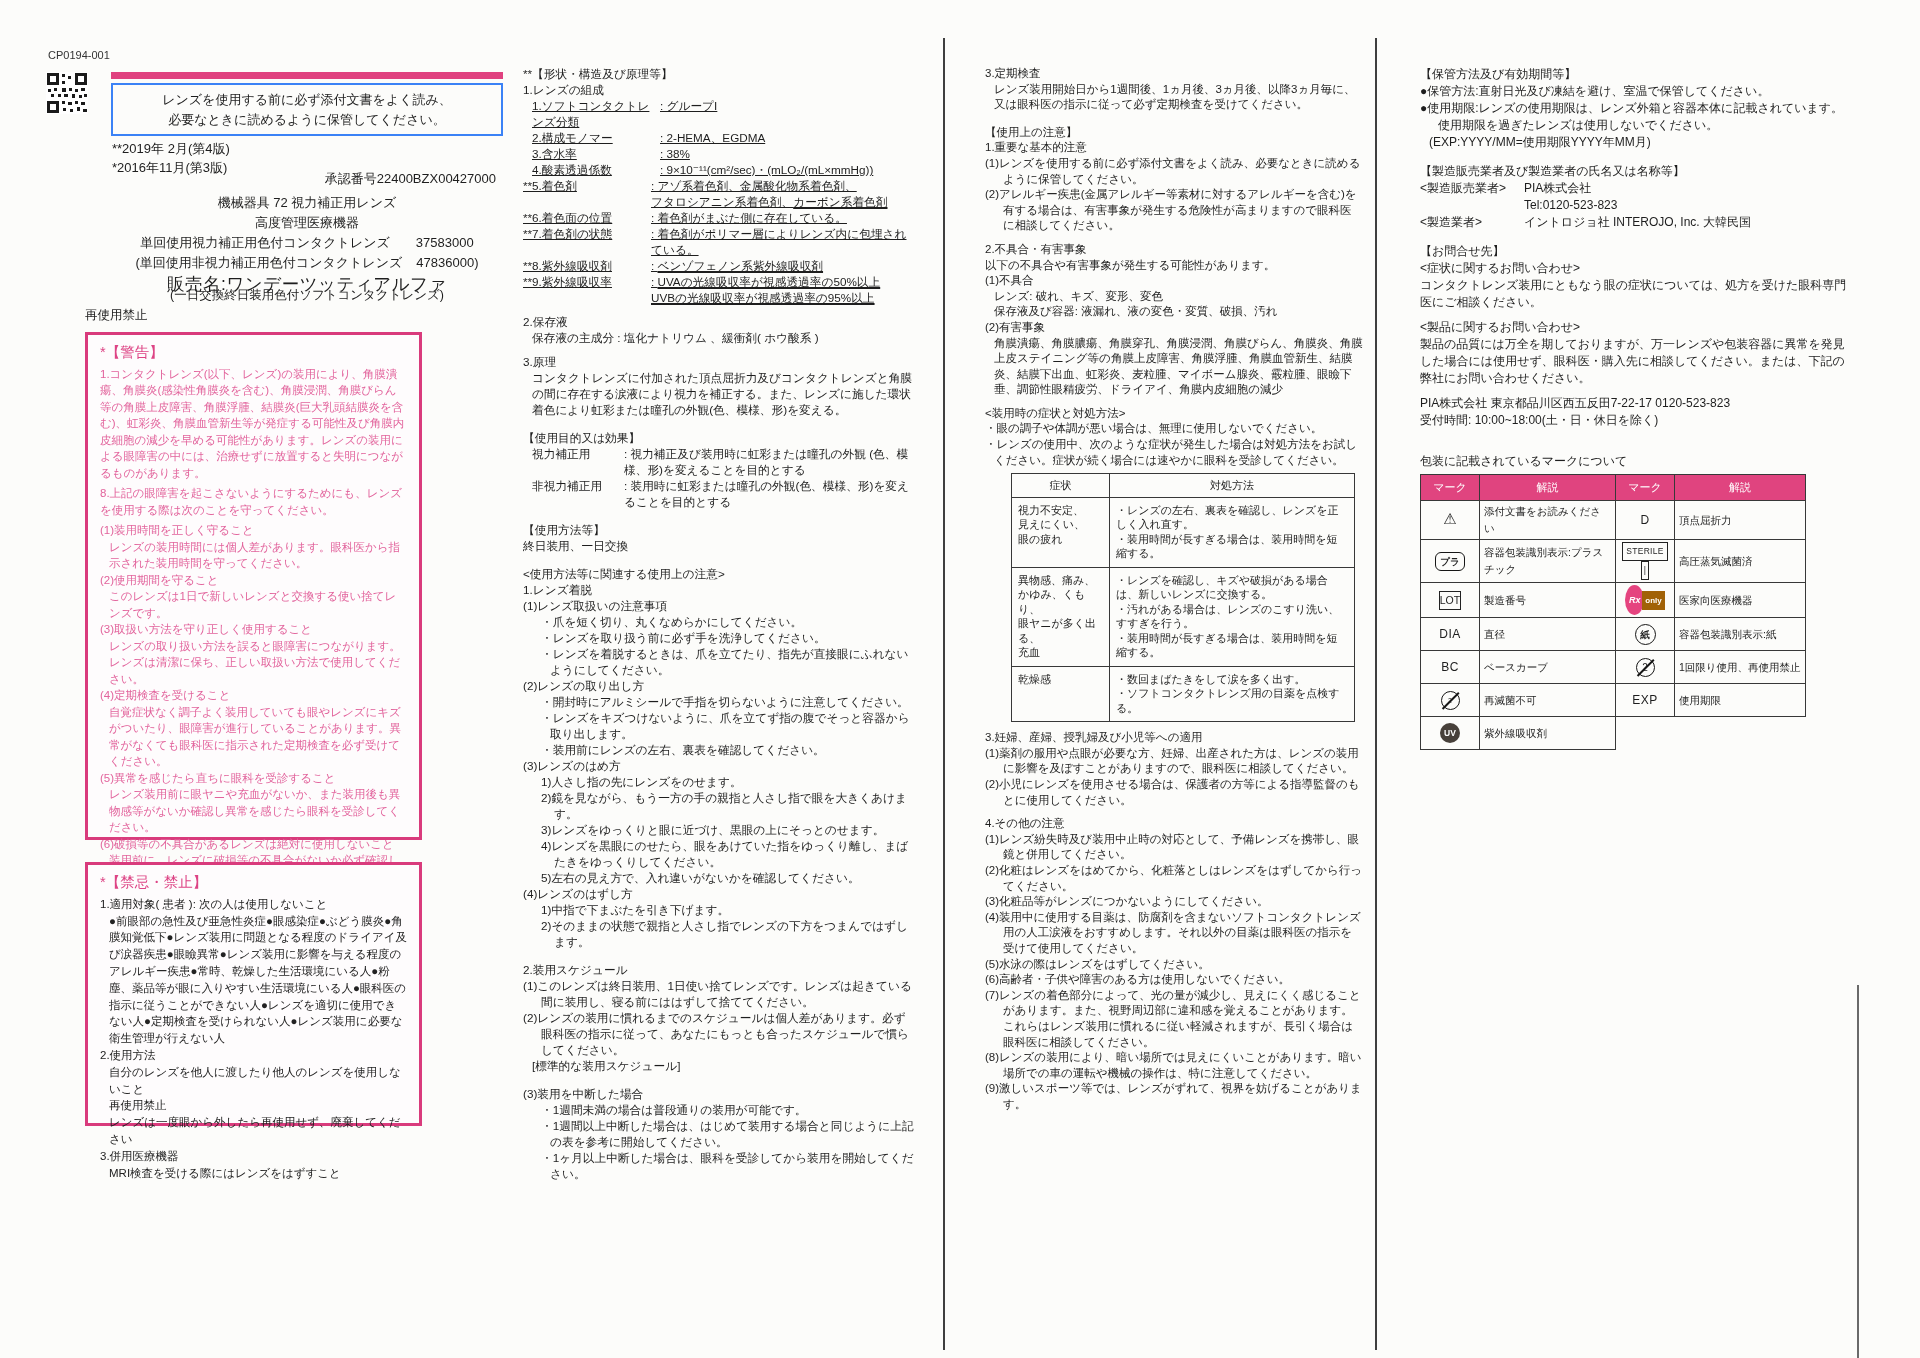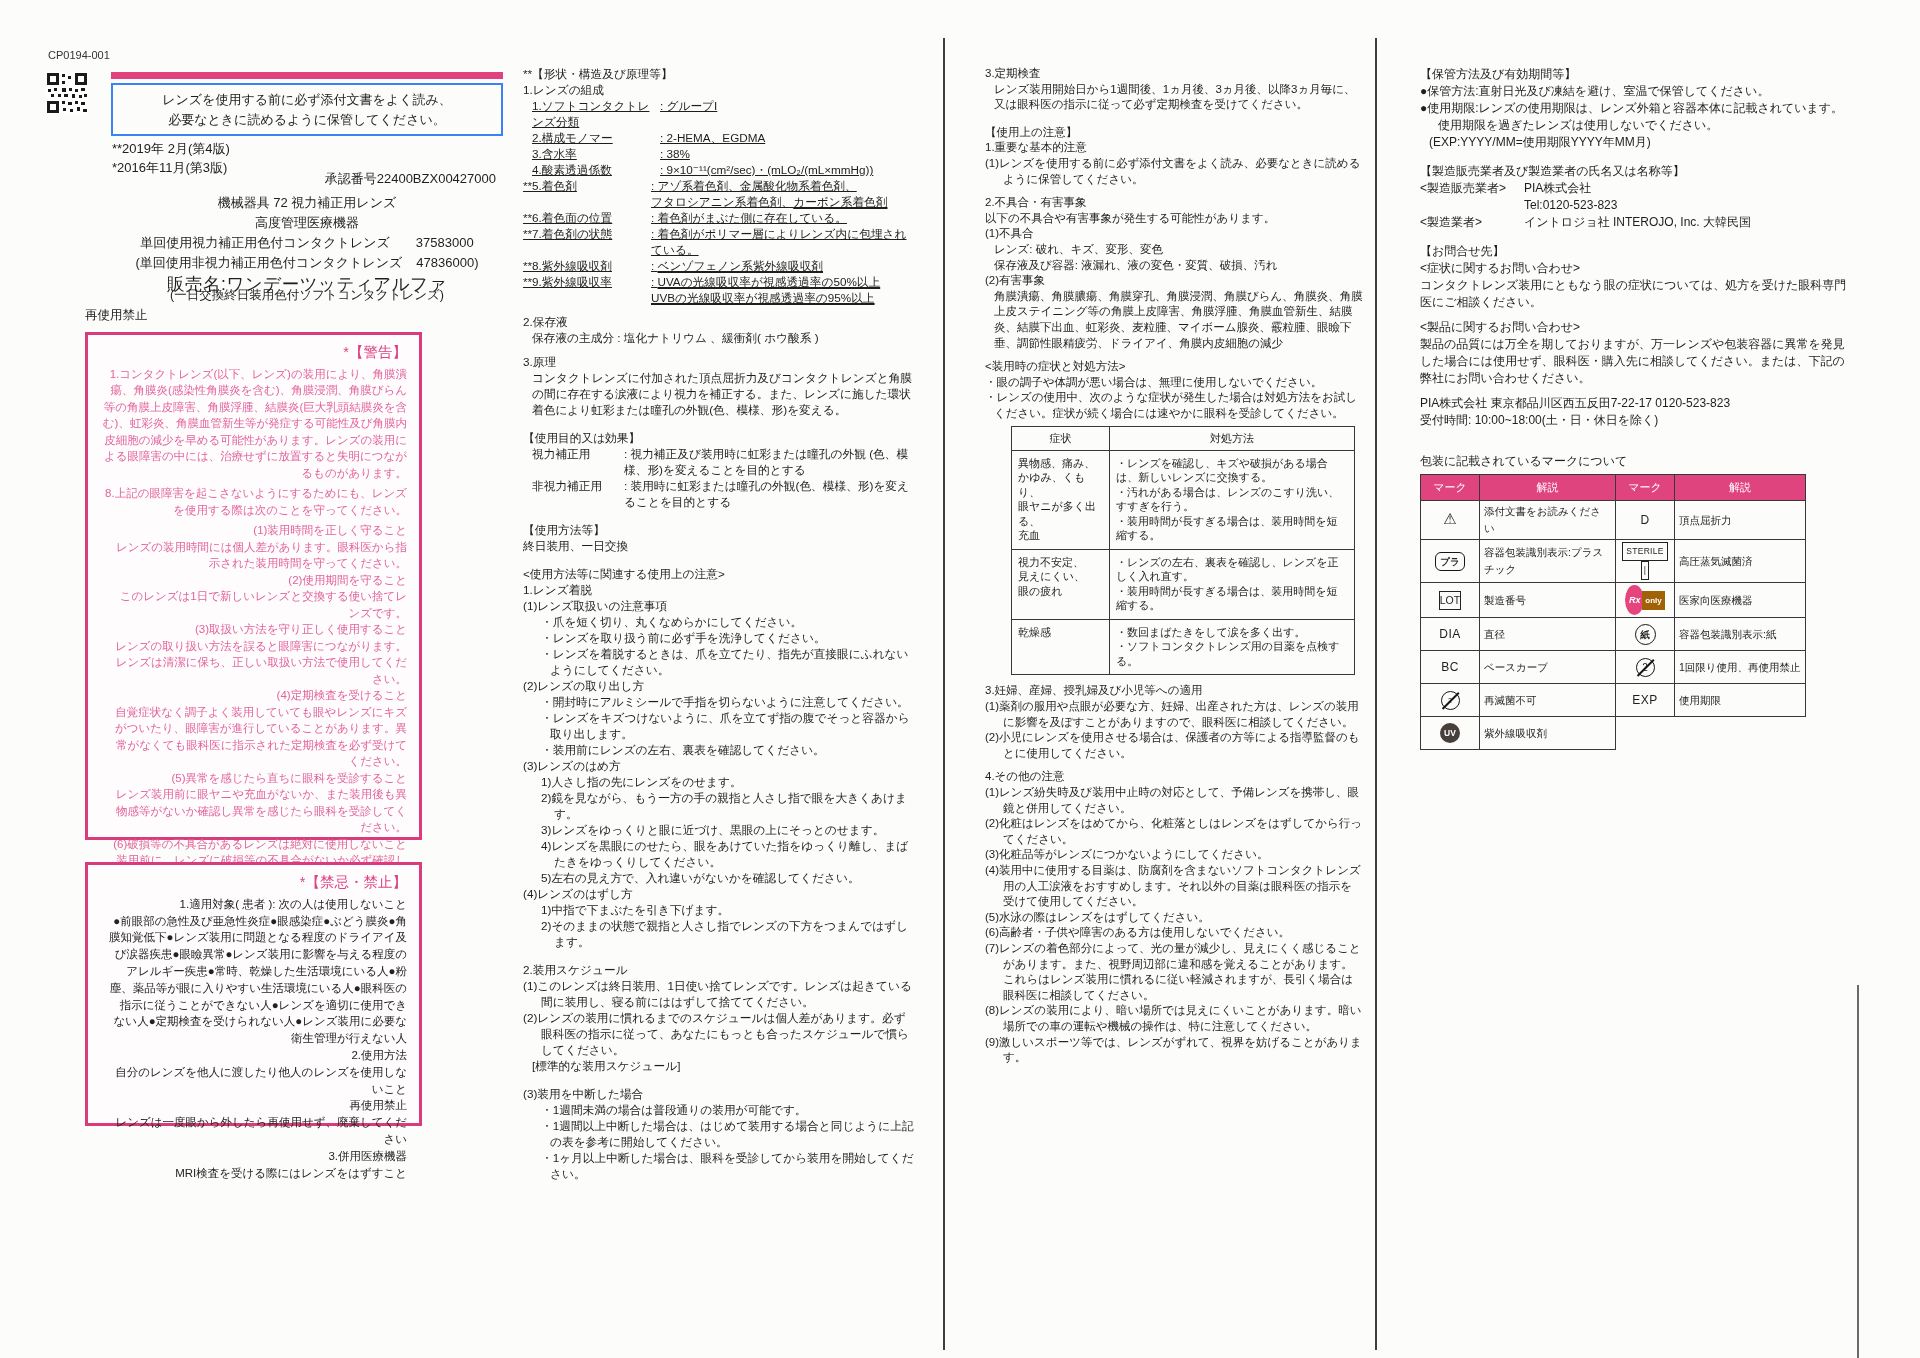--- a/index.html
+++ b/index.html
@@ -14,21 +14,21 @@
   .pinkbar { position:absolute; left:65px; top:24px; width:392px; height:7px; background:#e0417f; }
   .notice-box { position:absolute; left:65px; top:35px; width:392px; border:2px solid #3b82f6; padding:5px 6px; text-align:center; font-size:13px; line-height:1.5; }
   .revision { position:absolute; left:66px; top:92px; font-size:13px; line-height:1.45; }
   .approval { position:absolute; left:0; top:122px; width:450px; text-align:right; font-size:13px; }
   .cline { position:absolute; left:65px; width:392px; text-align:center; font-size:13px; }
   .codes { display:inline-block; }
   .codes .gap2 { display:inline-block; width:26px; }
   .brand { font-size:17.5px; letter-spacing:.5px; }
   .noreuse { position:absolute; left:39px; top:258px; font-size:12.5px; }
 
-  .pbox { position:absolute; left:39px; width:337px; border:3px solid #d93b7c; padding:9px 12px 10px; background:#fefcfd;text-align:right; }
+  .pbox { position:absolute; left:39px; width:337px; border:3px solid #d93b7c; padding:9px 12px 10px; background:#fefcfd; }
   .warnbox { top:284px; height:508px; color:#e2639c; font-size:11.5px; line-height:16.5px; }
   .kinkibox { top:814px; height:264px; font-size:11.5px; line-height:16.8px; color:#222; }
   .pbox .btitle { font-size:14.5px; margin-bottom:5px; color:#dd4485; }
   .warnbox p { margin-bottom:4px; }
 
   .hp  { padding-left:18px; text-indent:-18px; }   
   .hd  { padding-left:9px;  text-indent:-9px; }    
   .hn  { padding-left:13px; text-indent:-13px; }   
   .ind { margin-left:9px; }
   .ind2 { margin-left:18px; }
@@ -286,52 +286,53 @@
     <div class="hd ind2">・1ヶ月以上中断した場合は、眼科を受診してから装用を開始してください。</div>
   </div>
 
   <div class="col c3">
     <div>3.定期検査</div>
     <div class="ind">レンズ装用開始日から1週間後、1ヵ月後、3ヵ月後、以降3ヵ月毎に、又は眼科医の指示に従って必ず定期検査を受けてください。</div>
     <div class="sp12"></div>
     <div>【使用上の注意】</div>
     <div>1.重要な基本的注意</div>
     <div class="hp">(1)レンズを使用する前に必ず添付文書をよく読み、必要なときに読めるように保管してください。</div>
+    <div class="hp">(2)アレルギー疾患(金属アレルギー等素材に対するアレルギーを含む)を有する場合は、有害事象が発生する危険性が高まりますので眼科医に相談してください。</div>
     <div class="sp8"></div>
     <div>2.不具合・有害事象</div>
     <div>以下の不具合や有害事象が発生する可能性があります。</div>
     <div class="hp">(1)不具合</div>
     <div class="ind">レンズ: 破れ、キズ、変形、変色</div>
     <div class="ind">保存液及び容器: 液漏れ、液の変色・変質、破損、汚れ</div>
     <div class="hp">(2)有害事象</div>
     <div class="ind">角膜潰瘍、角膜膿瘍、角膜穿孔、角膜浸潤、角膜びらん、角膜炎、角膜上皮ステイニング等の角膜上皮障害、角膜浮腫、角膜血管新生、結膜炎、結膜下出血、虹彩炎、麦粒腫、マイボーム腺炎、霰粒腫、眼瞼下垂、調節性眼精疲労、ドライアイ、角膜内皮細胞の減少</div>
     <div class="sp8"></div>
     <div>&lt;装用時の症状と対処方法&gt;</div>
     <div class="hd">・眼の調子や体調が悪い場合は、無理に使用しないでください。</div>
     <div class="hd">・レンズの使用中、次のような症状が発生した場合は対処方法をお試しください。症状が続く場合には速やかに眼科を受診してください。</div>
     <table class="symtab">
       <tbody>
           <tr>
         <th class="csym">症状</th>
         <th>対処方法</th>
       </tr>
       <tr>
+        <td class="csym">視力不安定、
+見えにくい、
+眼の疲れ</td>
+        <td>・レンズの左右、裏表を確認し、レンズを正しく入れ直す。
+・装用時間が長すぎる場合は、装用時間を短縮する。</td>
+      </tr>
+      <tr>
         <td class="csym">異物感、痛み、
 かゆみ、くもり、
 眼ヤニが多く出る、
 充血</td>
         <td>・レンズを確認し、キズや破損がある場合は、新しいレンズに交換する。
 ・汚れがある場合は、レンズのこすり洗い、すすぎを行う。
-・装用時間が長すぎる場合は、装用時間を短縮する。</td>
-      </tr>
-      <tr>
-        <td class="csym">視力不安定、
-見えにくい、
-眼の疲れ</td>
-        <td>・レンズの左右、裏表を確認し、レンズを正しく入れ直す。
 ・装用時間が長すぎる場合は、装用時間を短縮する。</td>
       </tr>
       <tr>
         <td class="csym">乾燥感</td>
         <td>・数回まばたきをして涙を多く出す。
 ・ソフトコンタクトレンズ用の目薬を点検する。</td>
       </tr>
     </tbody>
       </table>
     <div class="sp8"></div>

